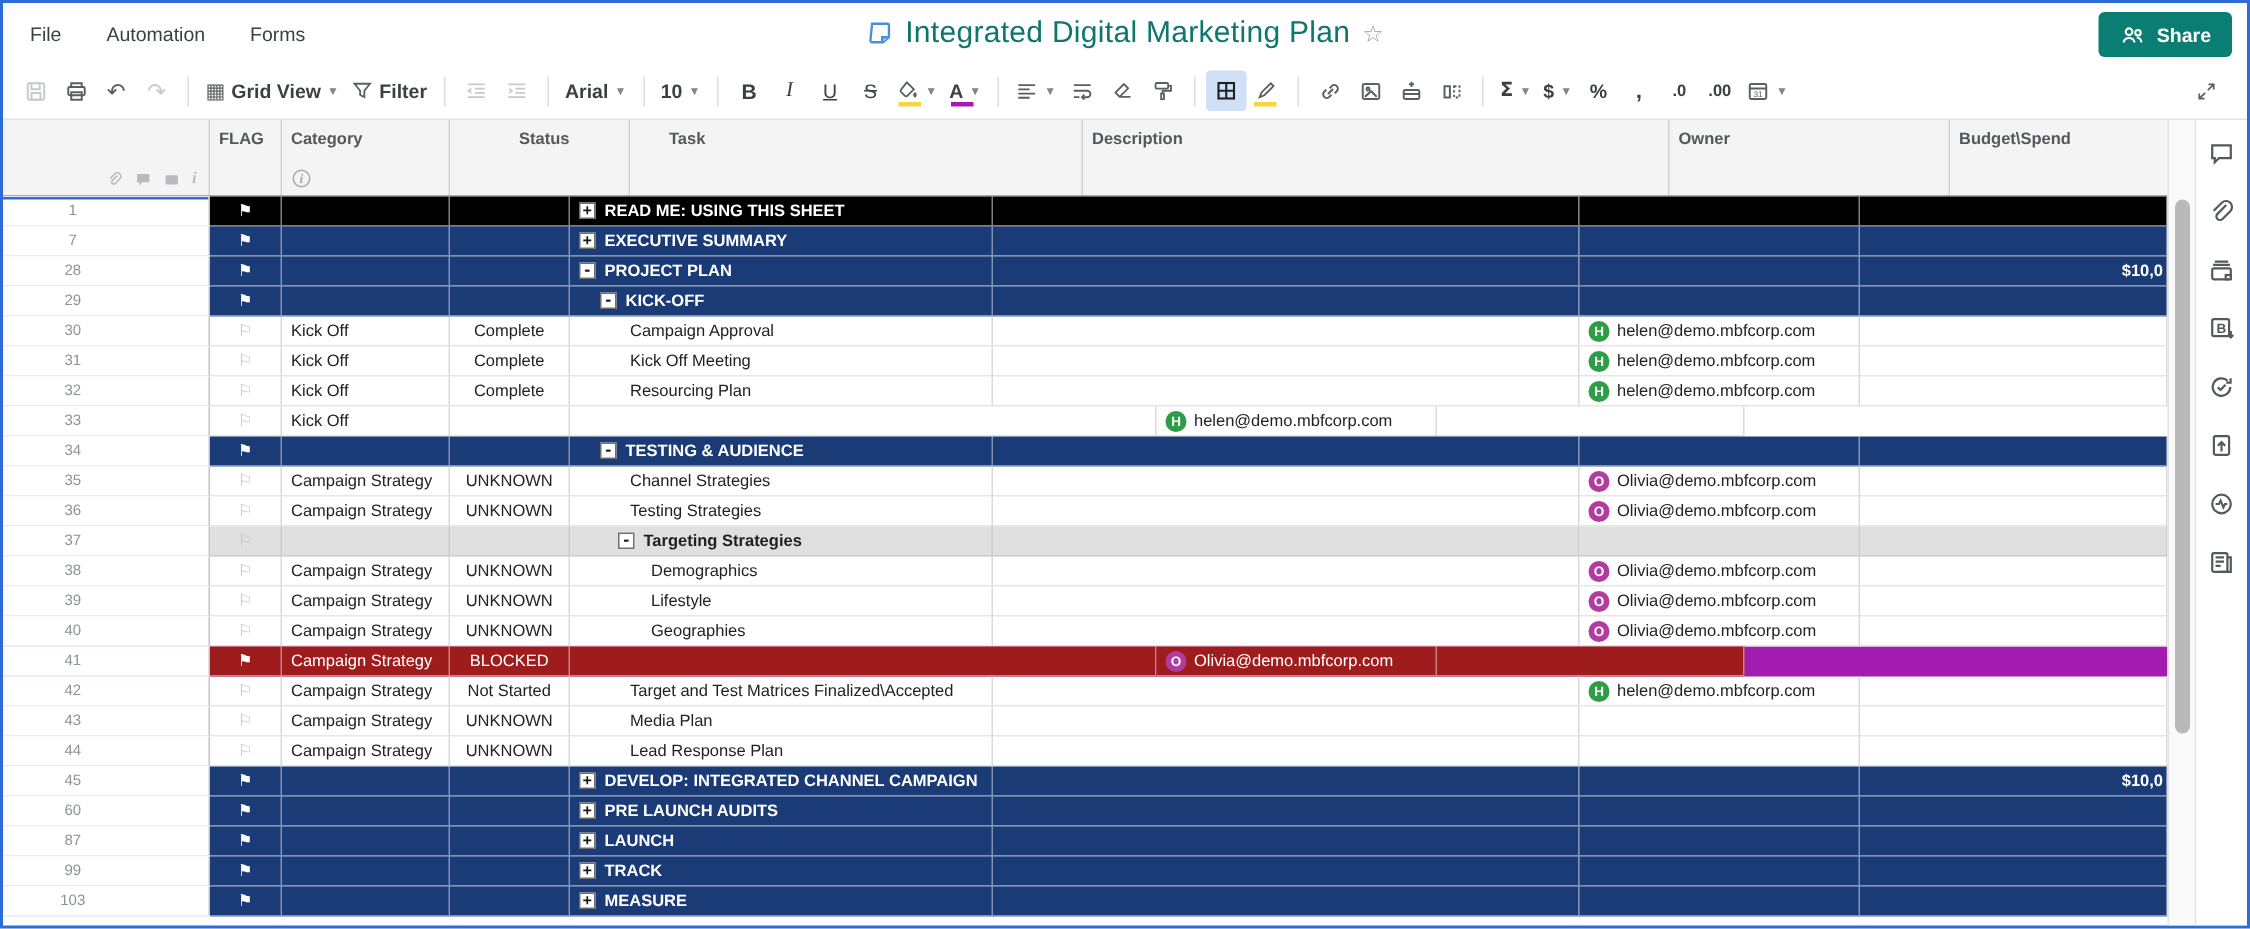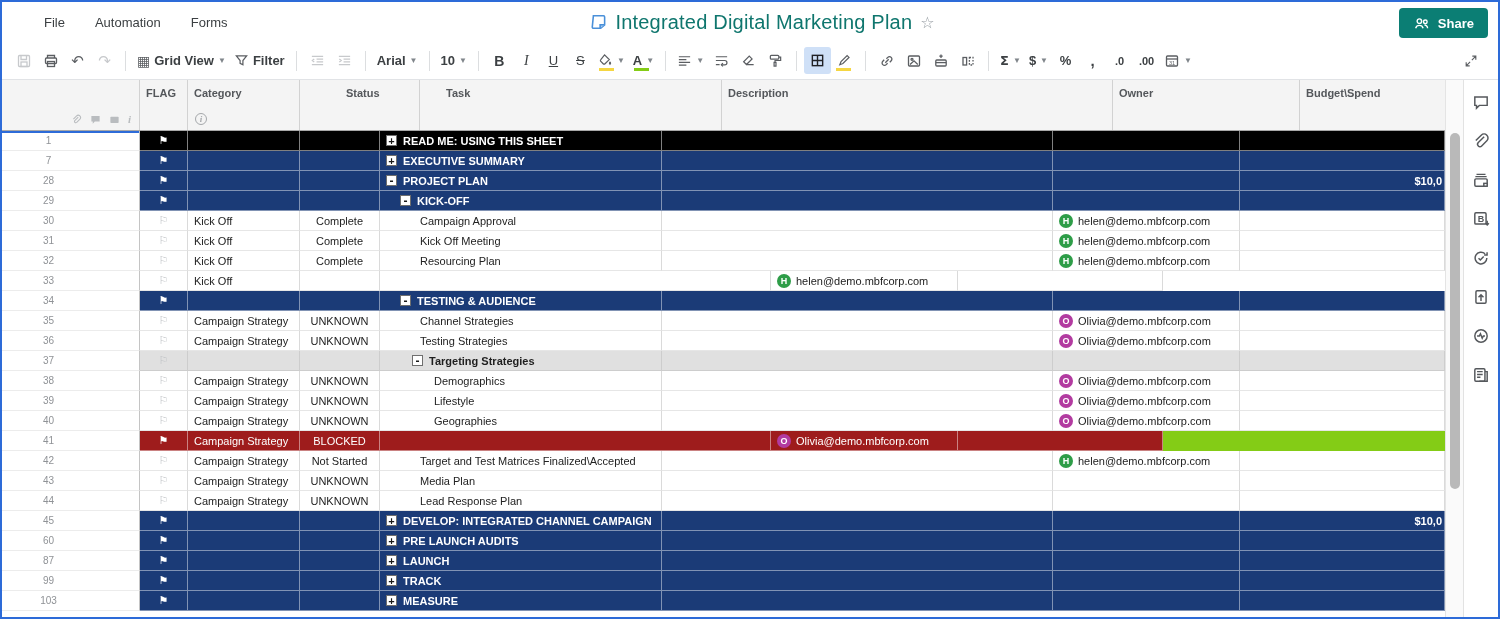--- a/index.html
+++ b/index.html
@@ -1,20 +1,20 @@
 <!DOCTYPE html>
 <html><head>
 <meta charset="utf-8">
 <style>
   * { margin:0; padding:0; box-sizing:border-box; }
   body { font-family:"Liberation Sans", sans-serif; background:#dfe3e8; }
   .app { width:1500px; height:619px; border:2px solid #2d6bd8; background:#fff; position:relative; overflow:hidden; }
 
   
-  .menubar { height:40px; display:flex; align-items:center; padding:0 18px; position:relative;margin-left:24px; }
+  .menubar { height:40px; display:flex; align-items:center; padding:0 18px; position:relative; }
   .menu-items { display:flex; gap:30px; font-size:13px; color:#3c4043; }
   .menu-item { cursor:pointer; }
   .title-wrap { position:absolute; left:50%; transform:translateX(-50%); display:flex; align-items:center; gap:8px; }
   .title { font-size:20px; font-weight:400; color:#0f766e; letter-spacing:.2px; }
   .star { font-size:16px; color:#9aa0a6; font-family:"DejaVu Sans",sans-serif; }
   .share-btn { position:absolute; right:10px; top:6px; height:30px; background:#0b7e74; color:#fff; border:none;
     border-radius:4px; display:flex; align-items:center; gap:7px; padding:0 14px; font-size:13px; font-weight:700; cursor:pointer; }
 
   
   .toolbar { height:38px; border-bottom:1px solid #e1e3e6; display:flex; align-items:center; padding:0 8px; color:#5b5e62; }
@@ -25,21 +25,21 @@
   .tb-btn.active { background:#cfe0f7; color:#202124; }
   .tb-sep { width:1px; height:20px; background:#dcdee0; margin:0 7px; flex:none; }
   .caret { font-size:8px; color:#80868b; }
   .tb-label { font-size:13px; color:#3c4043; font-weight:700; }
   .glyph { font-family:"DejaVu Sans",sans-serif; font-size:15px; }
   .fmt-b { font-weight:700; font-size:14px; color:#3c4043; }
   .fmt-i { font-style:italic; font-family:"Liberation Serif",serif; font-size:14px; color:#3c4043; }
   .fmt-u { text-decoration:underline; font-size:13px; color:#3c4043; }
   .fmt-s { text-decoration:line-through; font-size:13px; color:#3c4043; }
   .colorbar { position:absolute; bottom:3px; left:5px; width:15px; height:3px; }
-  .yellow { background:#f5d642; } .red { background:#84cc16; }
+  .yellow { background:#f5d642; } .red { background:#a21caf; }
   .num-glyph { font-size:13px; color:#3c4043; font-weight:700; }
   .expand-corner { margin-left:auto; margin-right:6px; }
 
   
   .main { display:flex; height:537px; }
   .grid { width:1443px; position:relative; }
 
   .header-row { height:51px; background:#f4f4f4; border-bottom:1px solid #a8a8a8; display:flex; }
   .hdr { border-right:1px solid #d2d2d2; position:relative; font-size:11px; font-weight:700; color:#54575b; padding:7px 6px 0 6px; flex:none; }
   .h-gutter { width:138px; }

